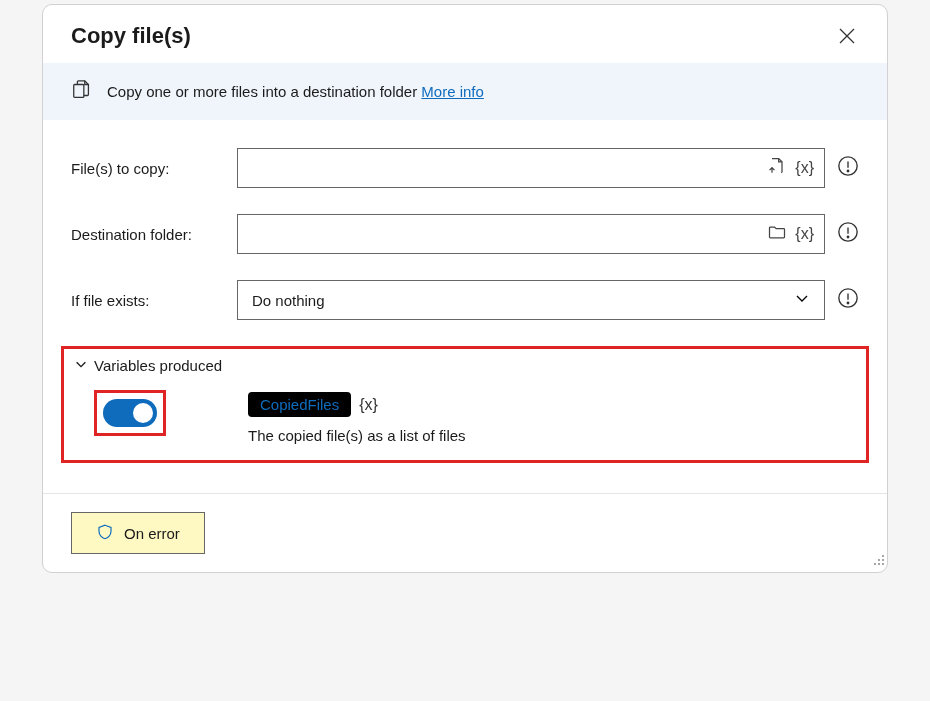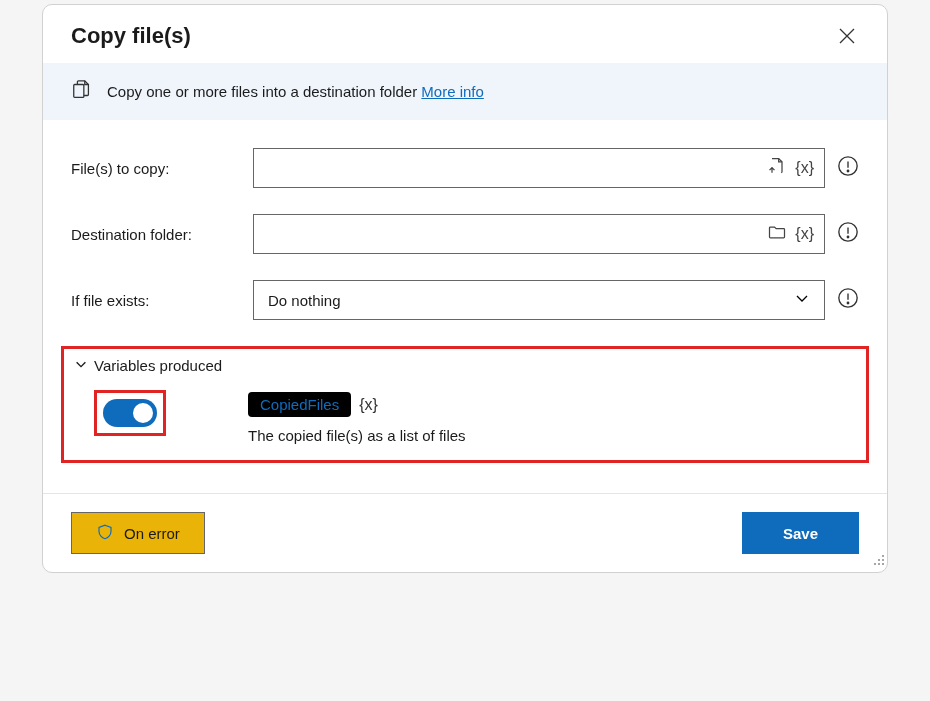--- a/index.html
+++ b/index.html
@@ -68,21 +68,21 @@
     .section-title {
       font-size: 21px;
       font-weight: 400;
       color: #1b1b1b;
       margin-bottom: 26px;
     }
     .form-row {
       display: flex;
       align-items: center;
       margin-bottom: 26px;
-      gap: 32px;
+      gap: 16px;
     }
     .form-label {
       width: 150px;
       font-size: 15px;
       color: #1b1b1b;
       flex-shrink: 0;
     }
     .input-wrapper {
       flex: 1;
       display: flex;
@@ -204,21 +204,21 @@
       padding: 18px 28px;
       display: flex;
       justify-content: space-between;
       align-items: center;
       margin-top: 20px;
     }
     .btn {
       height: 42px;
       padding: 0 24px;
       border: 1px solid #666;
-      background: #eab308;
+      background: #fef9c3;
       font-size: 15px;
       cursor: pointer;
       display: flex;
       align-items: center;
       gap: 10px;
       color: #1b1b1b;
     }
     .btn-primary {
       background: #0f6cbd;
       color: #fff;
@@ -367,23 +367,20 @@
   <div class="footer">
     <button class="btn">
       <span>
         <svg width="18" height="18" viewBox="0 0 24 24" fill="none" stroke="#0f6cbd" stroke-width="1.6">
             <path d="M12 3 L20 6 V11 C20 16 16 20 12 21 C8 20 4 16 4 11 V6 Z"></path>
           </svg>
       </span>
       <span>On error</span>
     </button>
     <div class="footer-right">
-      <button class="btn btn-primary">
-        <span>Save</span>
-      </button>
     </div>
   </div>
 
   <div class="resize-handle">
     <svg width="12" height="12" viewBox="0 0 12 12">
         <circle cx="10" cy="2" r="1" fill="currentColor"></circle>
         <circle cx="6" cy="6" r="1" fill="currentColor"></circle>
         <circle cx="10" cy="6" r="1" fill="currentColor"></circle>
         <circle cx="2" cy="10" r="1" fill="currentColor"></circle>
         <circle cx="6" cy="10" r="1" fill="currentColor"></circle>

